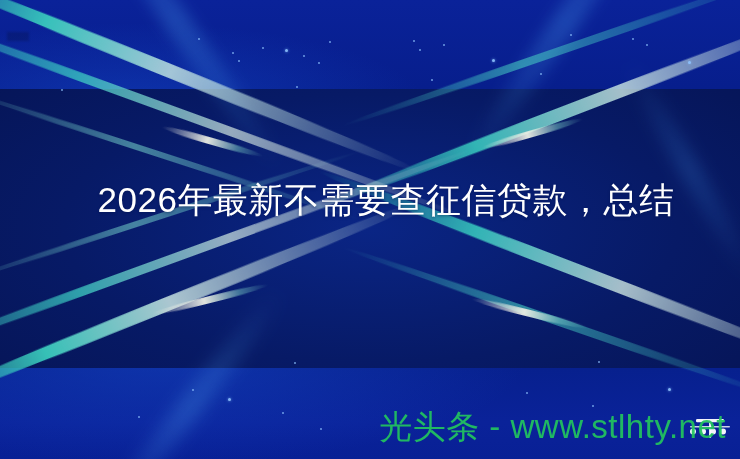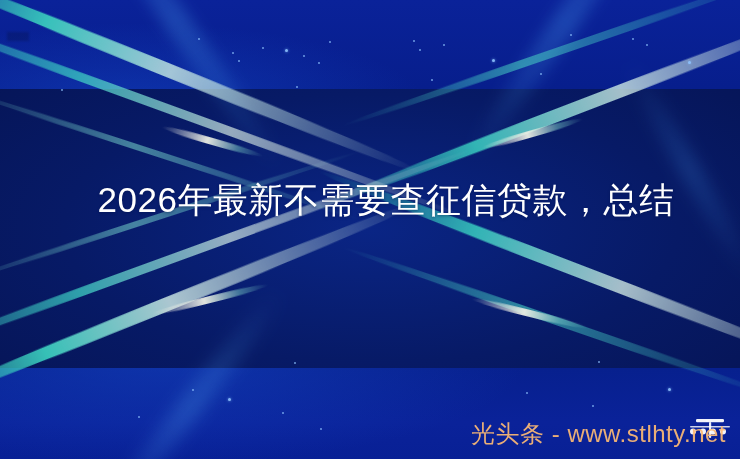--- a/index.html
+++ b/index.html
@@ -154,23 +154,23 @@
   
   #watermark {
     position: absolute;
     right: 14px;
     bottom: 9px;
     display: flex;
     align-items: center;
     z-index: 6;
   }
   #watermark-text {
-    color: #fdba74;
+    color: #22c55e;
     opacity: .92;
-    font-size: 24px;
+    font-size: 33px;
     letter-spacing: .5px;
     white-space: nowrap;
   }
   #watermark-logo {
     position: absolute;
     right: 4px;
     bottom: 16px;
     width: 52px;
     height: 26px;
     pointer-events: none;

